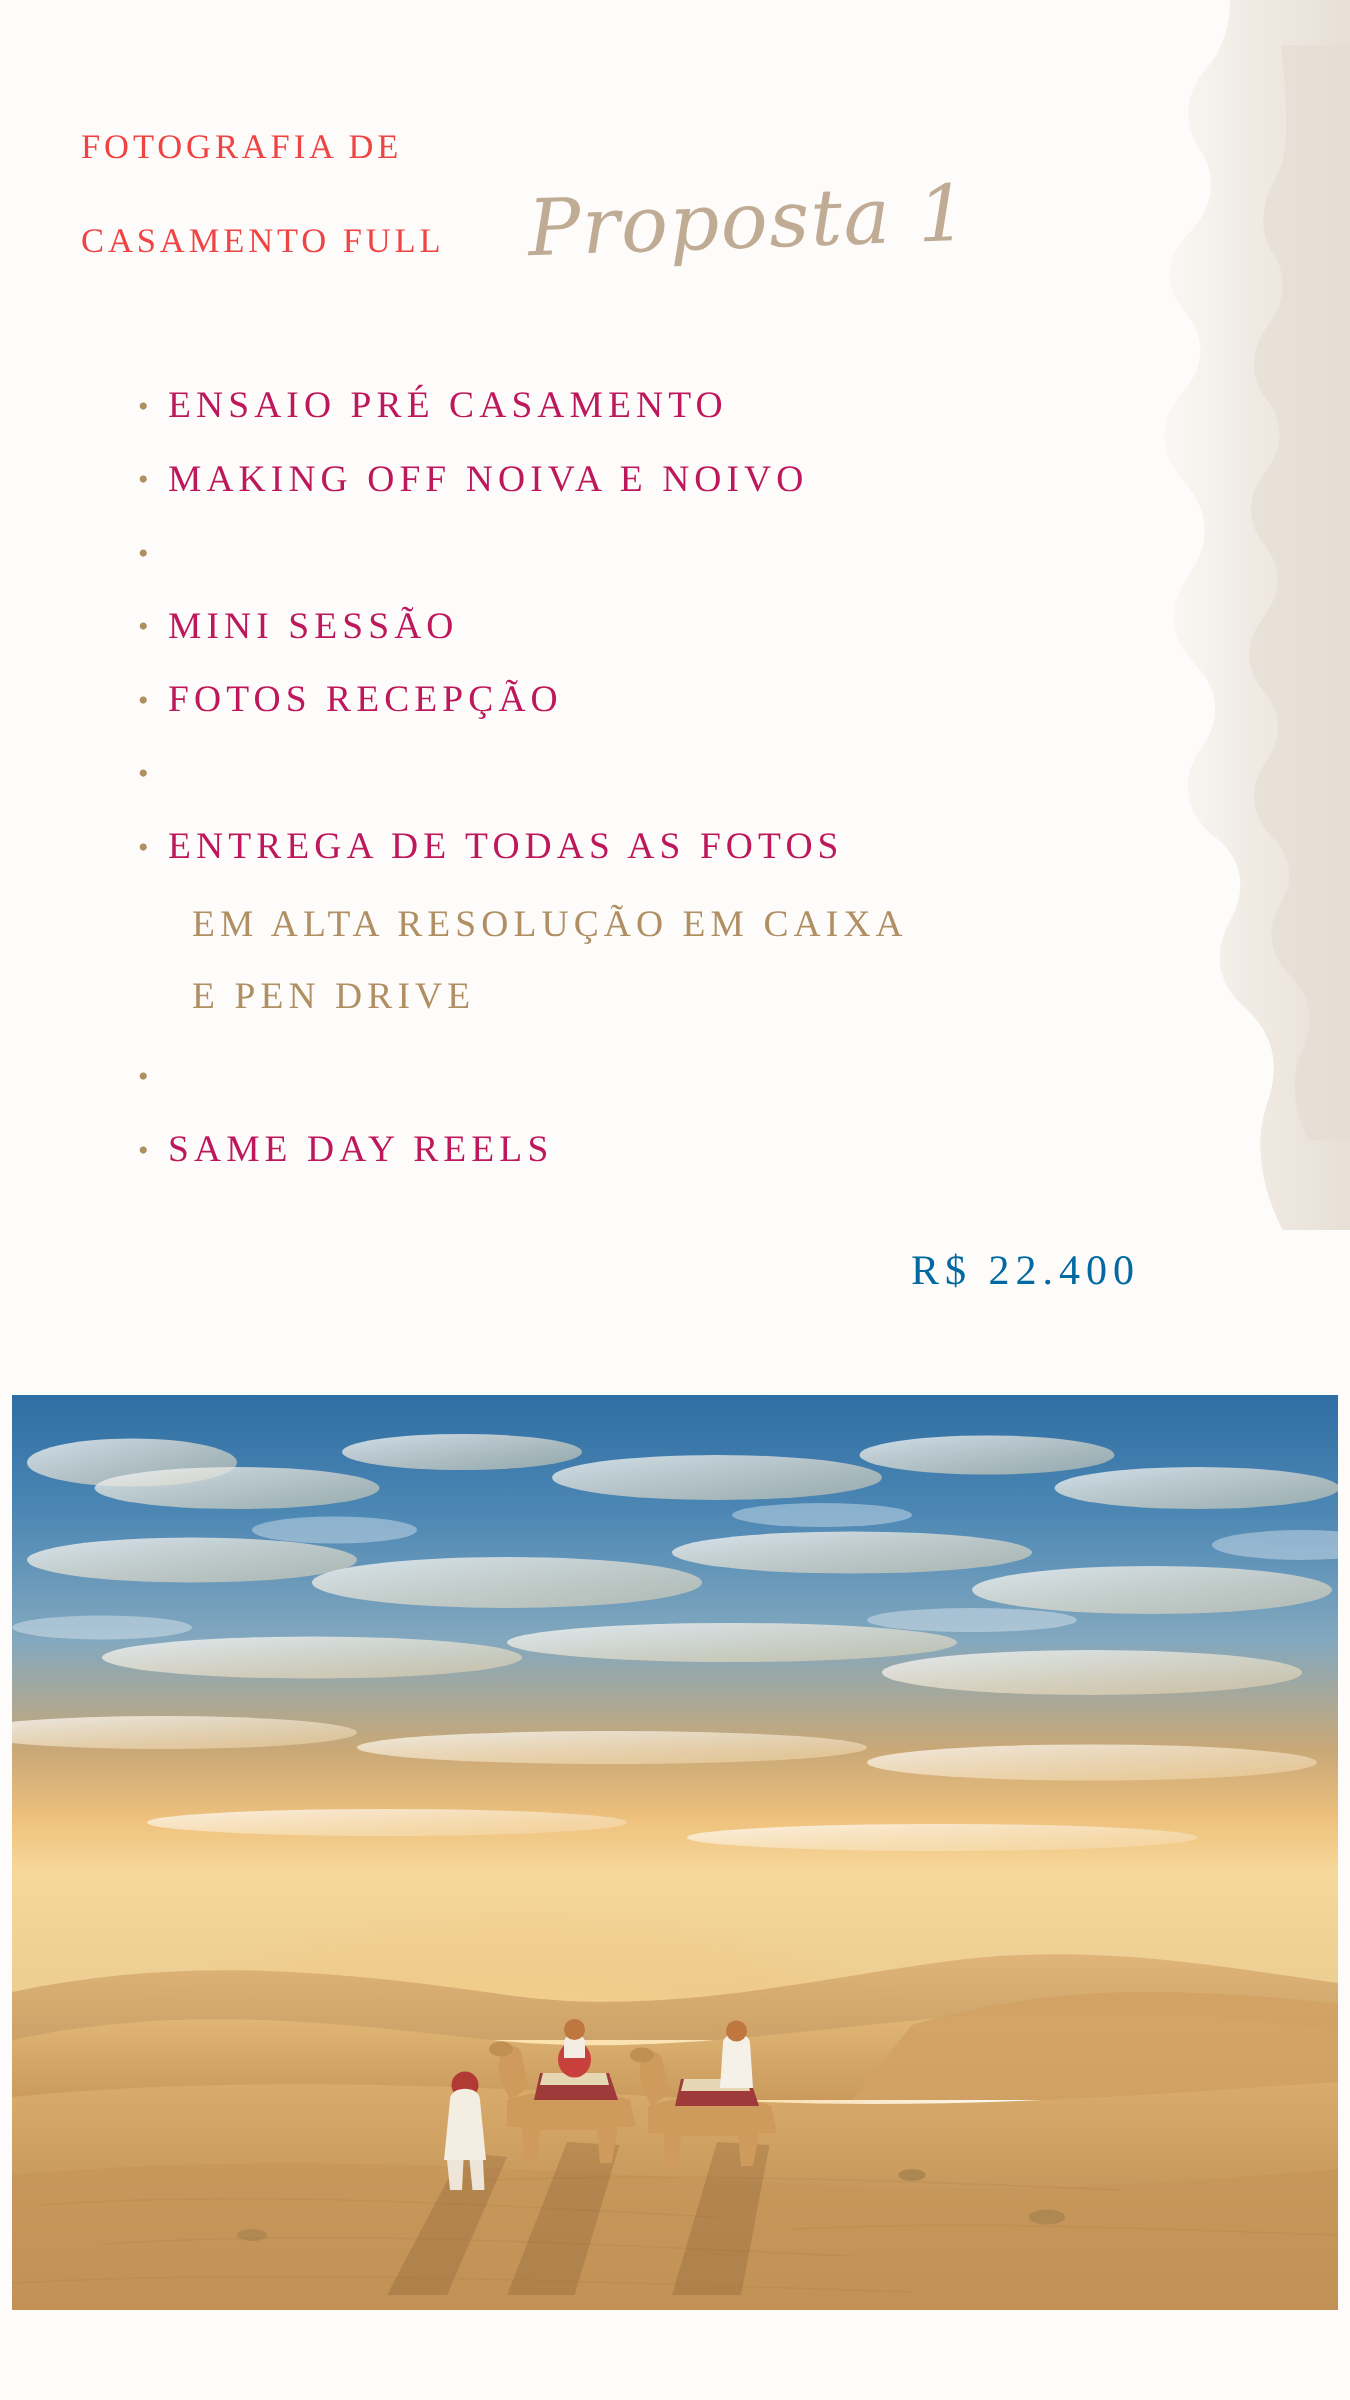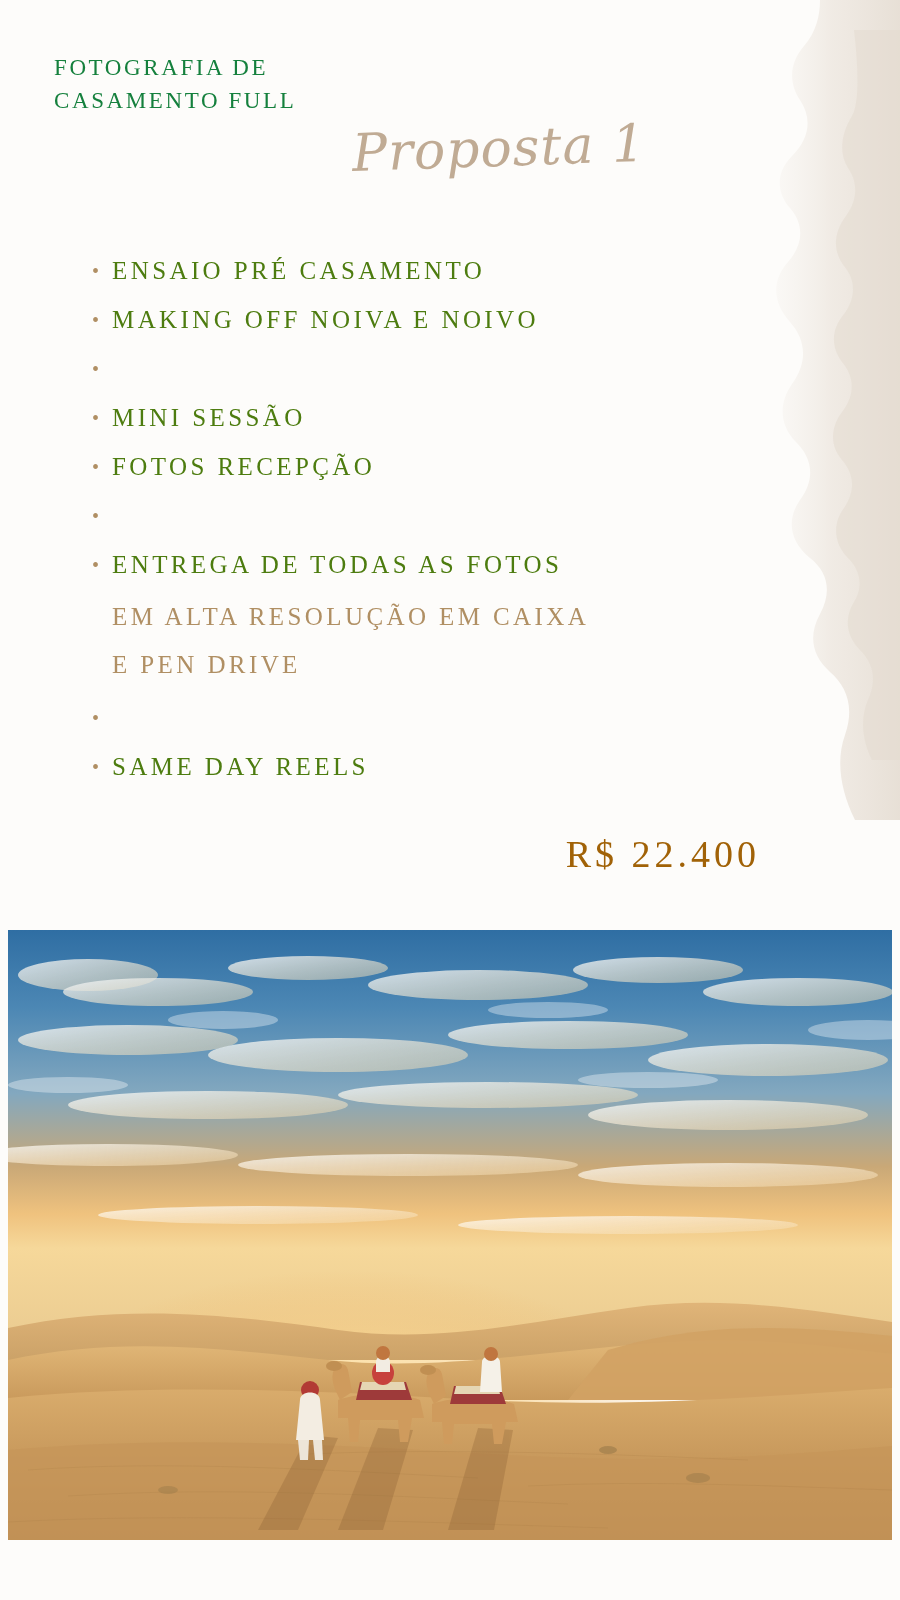--- a/index.html
+++ b/index.html
@@ -35,24 +35,25 @@
   .header {
     position: absolute;
     left: 54px;
     top: 52px;
     width: 420px;
   }
   .header-line {
     font-family: "Liberation Serif", serif;
     font-size: 23px;
     letter-spacing: 2.6px;
-    color: #15803d;
+    color: #ef4444;
     line-height: 1.42;
     text-transform: uppercase;
     white-space: nowrap;
+    margin-top: 30px;
   }
 
   .script-title {
     position: absolute;
     left: 352px;
     top: 118px;
     font-family: "DejaVu Serif", serif;
     font-style: italic;
     font-size: 52px;
     letter-spacing: 1px;
@@ -78,45 +79,45 @@
     width: 20px;
     font-size: 20px;
     line-height: 42px;
     color: #b08f63;
     text-align: left;
   }
   .item-text {
     font-family: "Liberation Serif", serif;
     font-size: 25px;
     letter-spacing: 3.4px;
-    color: #4d7c0f;
+    color: #be185d;
     line-height: 42px;
     text-transform: uppercase;
     white-space: nowrap;
   }
   .cont-line {
-    margin-left: 20px;
+    margin-left: 36px;
     font-family: "Liberation Serif", serif;
     font-size: 25px;
     letter-spacing: 3.4px;
     color: #b08f63;
     line-height: 48px;
     text-transform: uppercase;
     white-space: nowrap;
   }
 
   
   .price {
     position: absolute;
     right: 140px;
     top: 832px;
     font-family: "Liberation Serif", serif;
-    font-size: 38px;
+    font-size: 28px;
     letter-spacing: 4px;
-    color: #a16207;
+    color: #0369a1;
   }
 
   
   .photo {
     position: absolute;
     left: 8px;
     top: 930px;
     width: 884px;
     height: 610px;
     overflow: hidden;

